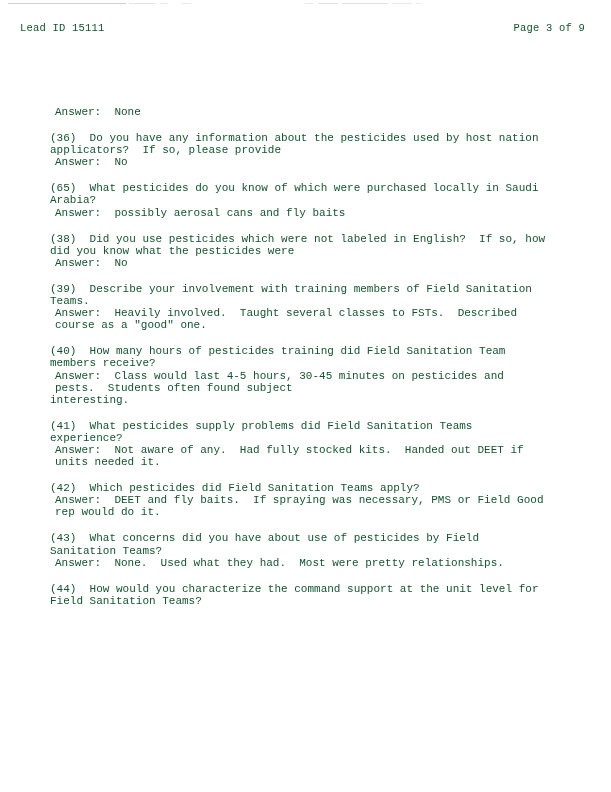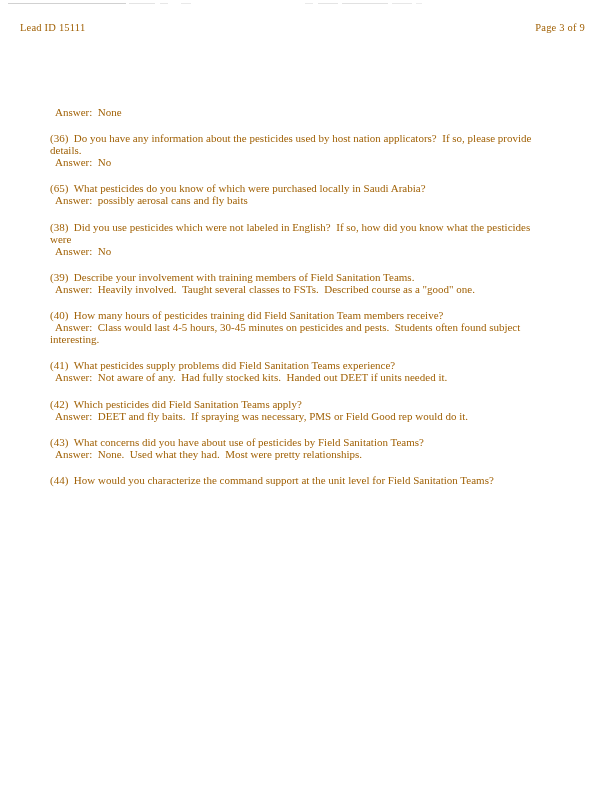--- a/index.html
+++ b/index.html
@@ -6,22 +6,22 @@
     margin: 0;
     padding: 0;
     background: #ffffff;
   }
   .page {
     position: relative;
     width: 611px;
     height: 616px;
     background: #ffffff;
     overflow: hidden;
-    font-family: Liberation Serif, serif;
-    color: #a16207;
+    font-family: Liberation Mono, monospace;
+    color: #14532d;
   }
 
   
   .scan-noise {
     position: absolute;
     top: 3px;
     height: 1px;
     background: #c9c9c9;
     opacity: 0.85;
   }
@@ -105,21 +105,20 @@
   </div>
 
   <div class="body-text">
 
     <div class="block">
       <p class="answer-line">Answer:  None</p>
     </div>
 
     <div class="block">
       <p class="line">(36)  Do you have any information about the pesticides used by host nation applicators?  If so, please provide</p>
-      <p class="line">details.</p>
       <p class="answer-line">Answer:  No</p>
     </div>
 
     <div class="block">
       <p class="line">(65)  What pesticides do you know of which were purchased locally in Saudi Arabia?</p>
       <p class="answer-line">Answer:  possibly aerosal cans and fly baits</p>
     </div>
 
     <div class="block">
       <p class="line">(38)  Did you use pesticides which were not labeled in English?  If so, how did you know what the pesticides were</p>

